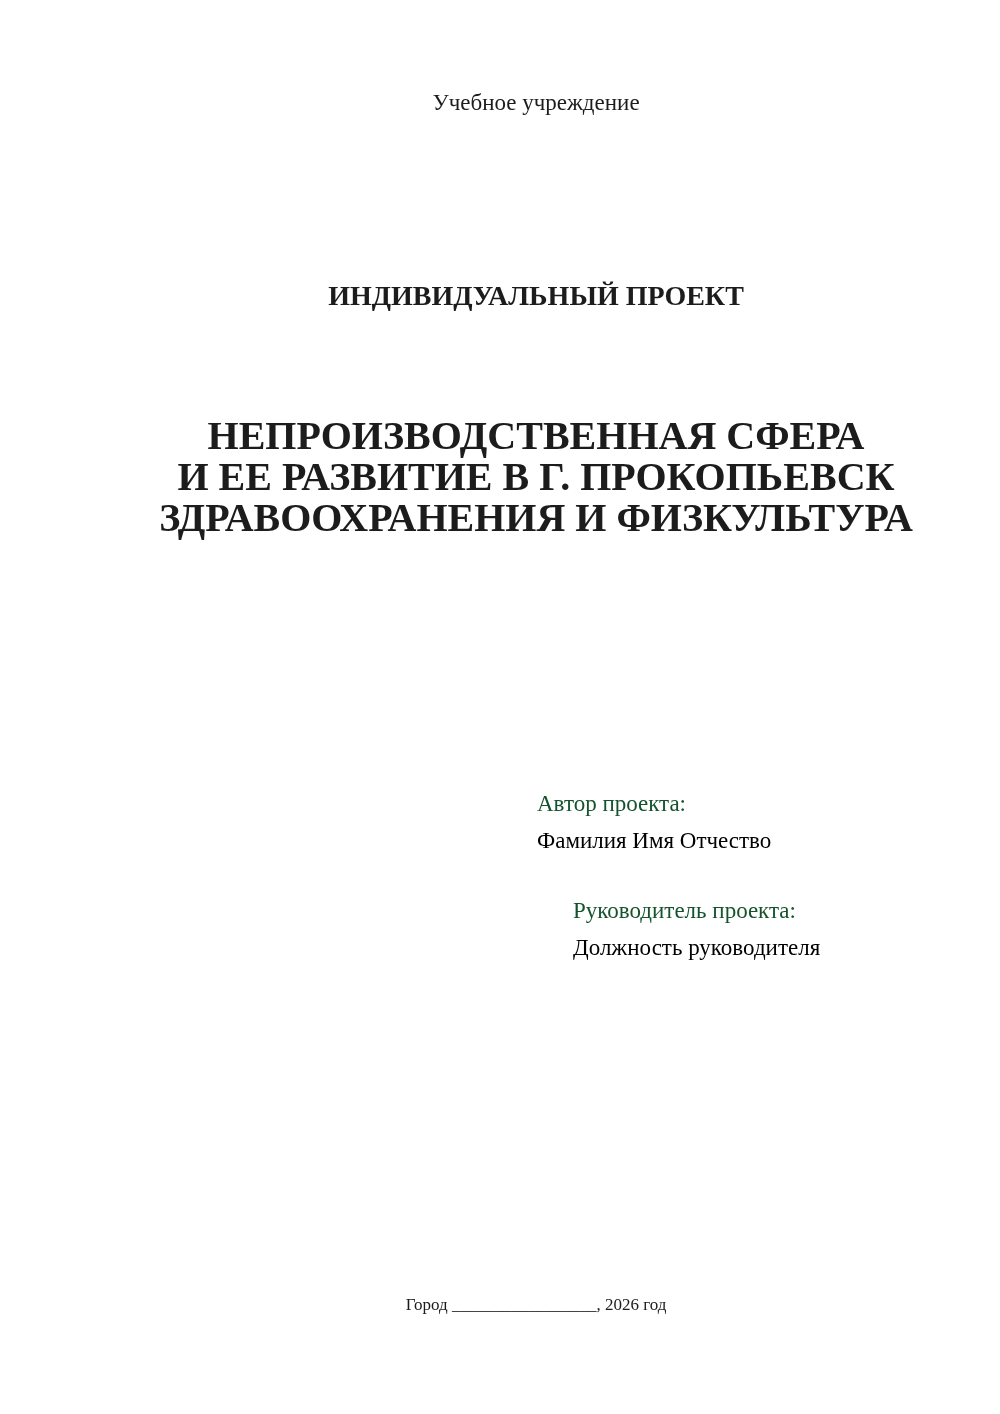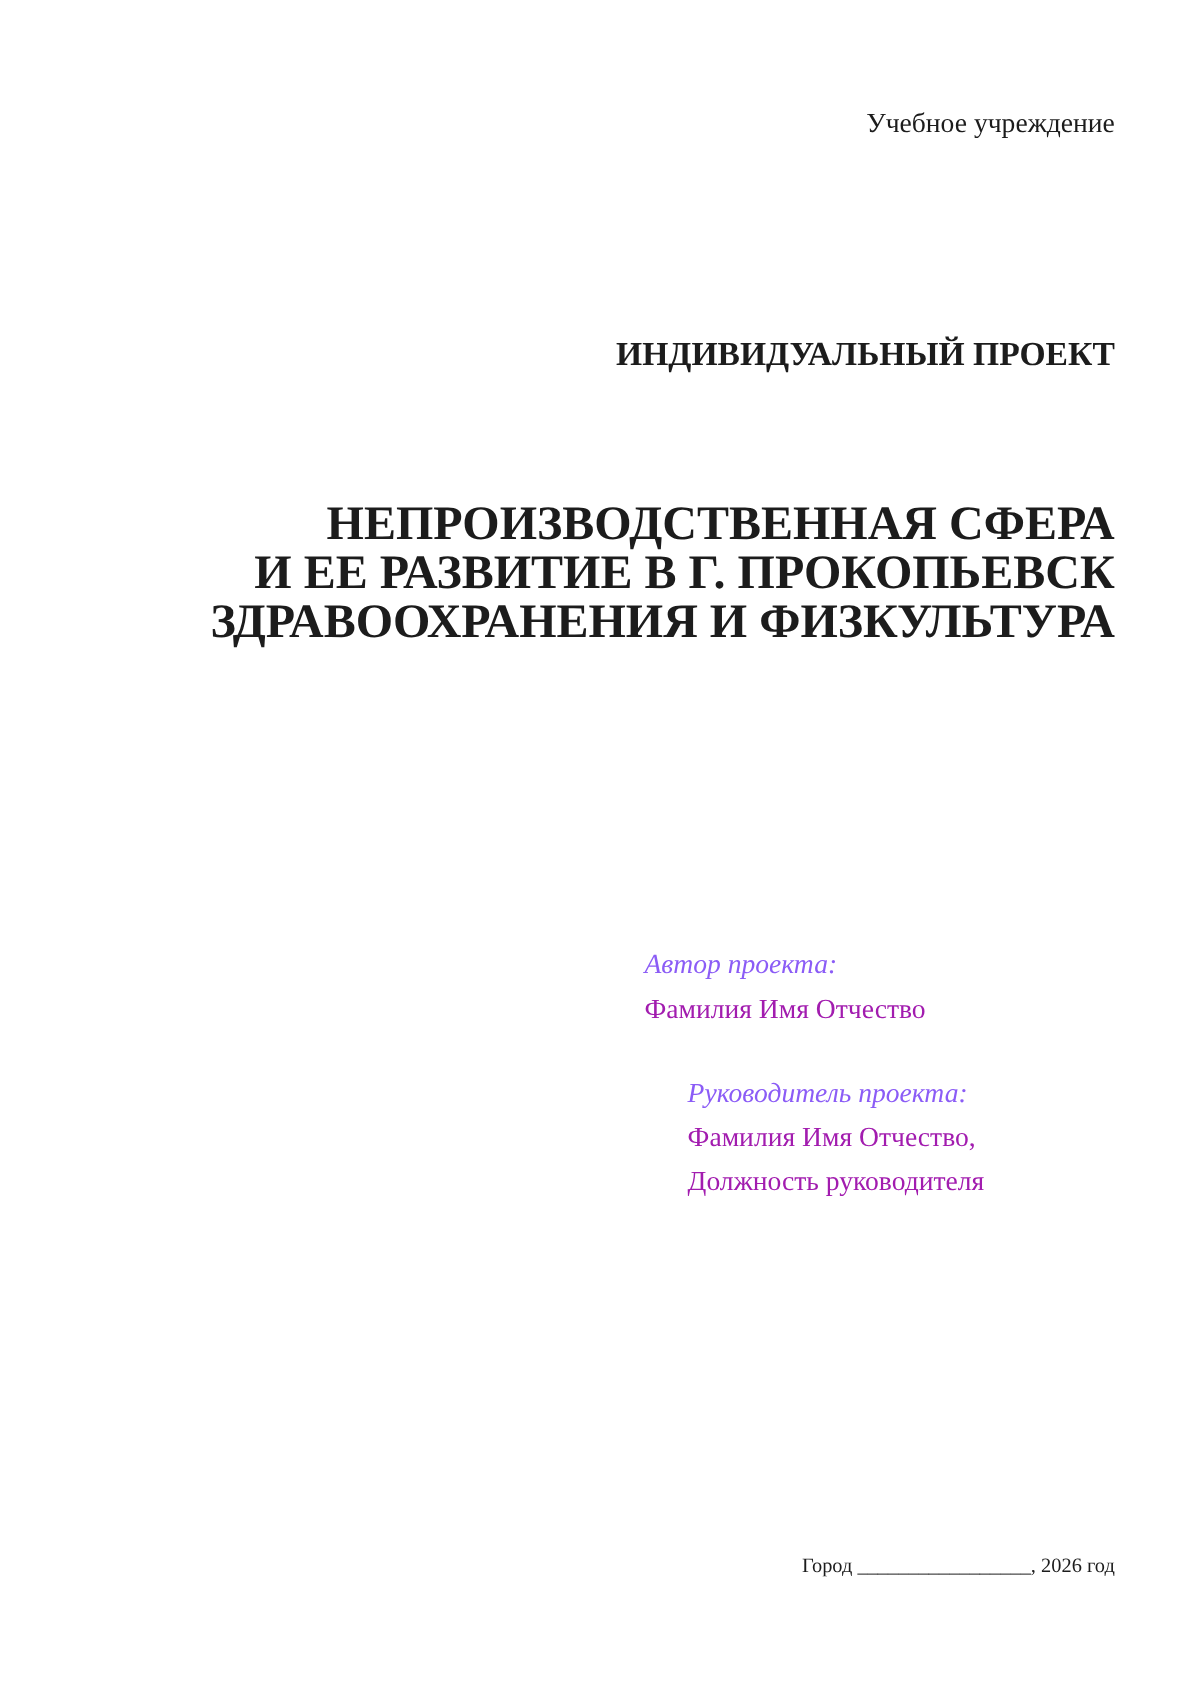--- a/index.html
+++ b/index.html
@@ -14,21 +14,21 @@
     background: #ffffff;
     font-family: "Liberation Serif", "DejaVu Serif", serif;
     color: #1c1c1c;
     overflow: hidden;
   }
   
   .centered {
     position: absolute;
     left: 143px;
     width: 786px;
-    text-align: right;
+    text-align: center;
   }
   .institution {
     top: 89px;
     font-size: 23px;
     line-height: 27px;
   }
   .doc-type {
     top: 282px;
     font-size: 28px;
     line-height: 27px;
@@ -42,22 +42,22 @@
   }
   .credits {
     position: absolute;
     left: 537px;
     font-size: 23px;
     line-height: 37px;
     text-align: left;
   }
   .author-block { top: 785px; }
   .supervisor-block { top: 892px; margin-left: 36px; }
-  .credits .label { color: #8b5cf6; font-style: italic; }
-  .credits .placeholder { color: #a21caf; }
+  .credits .label { color: #14532d; }
+  .credits .placeholder { color: #000000; }
   .footer {
     top: 1291px;
     font-size: 17px;
     line-height: 27px;
   }
 </style>
 </head>
 <body>
 
 <div class="page">
@@ -72,19 +72,18 @@
     <div>ЗДРАВООХРАНЕНИЯ И ФИЗКУЛЬТУРА</div>
   </div>
 
   <div class="credits author-block">
     <div class="label">Автор проекта:</div>
     <div class="placeholder">Фамилия Имя Отчество</div>
   </div>
 
   <div class="credits supervisor-block">
     <div class="label">Руководитель проекта:</div>
-    <div class="placeholder">Фамилия Имя Отчество,</div>
     <div class="placeholder">Должность руководителя</div>
   </div>
 
   <div class="centered footer">Город _________________, 2026 год</div>
 
 </div>
 
 </body></html>

